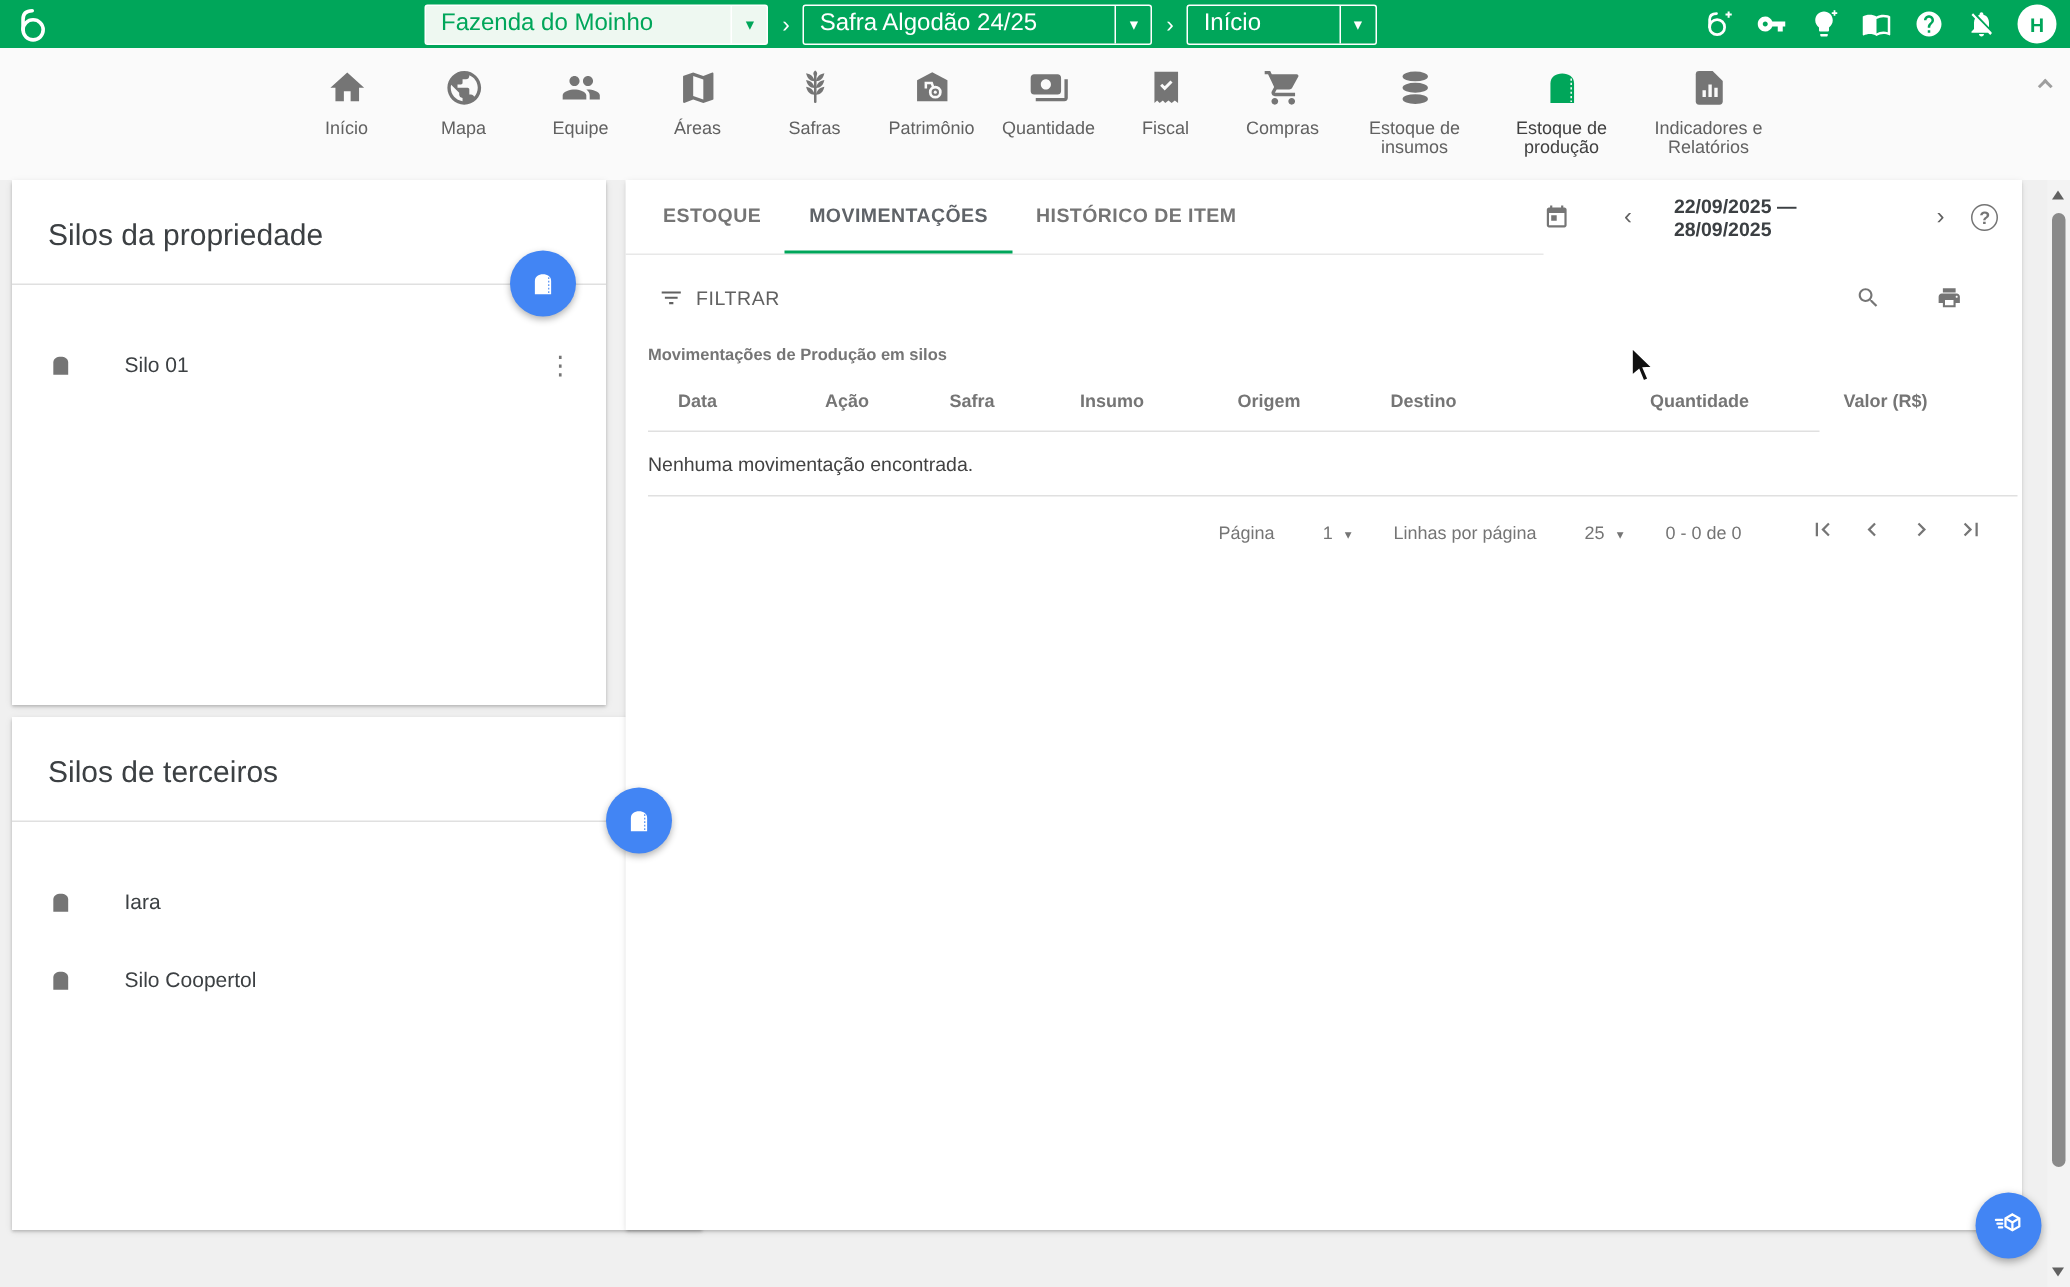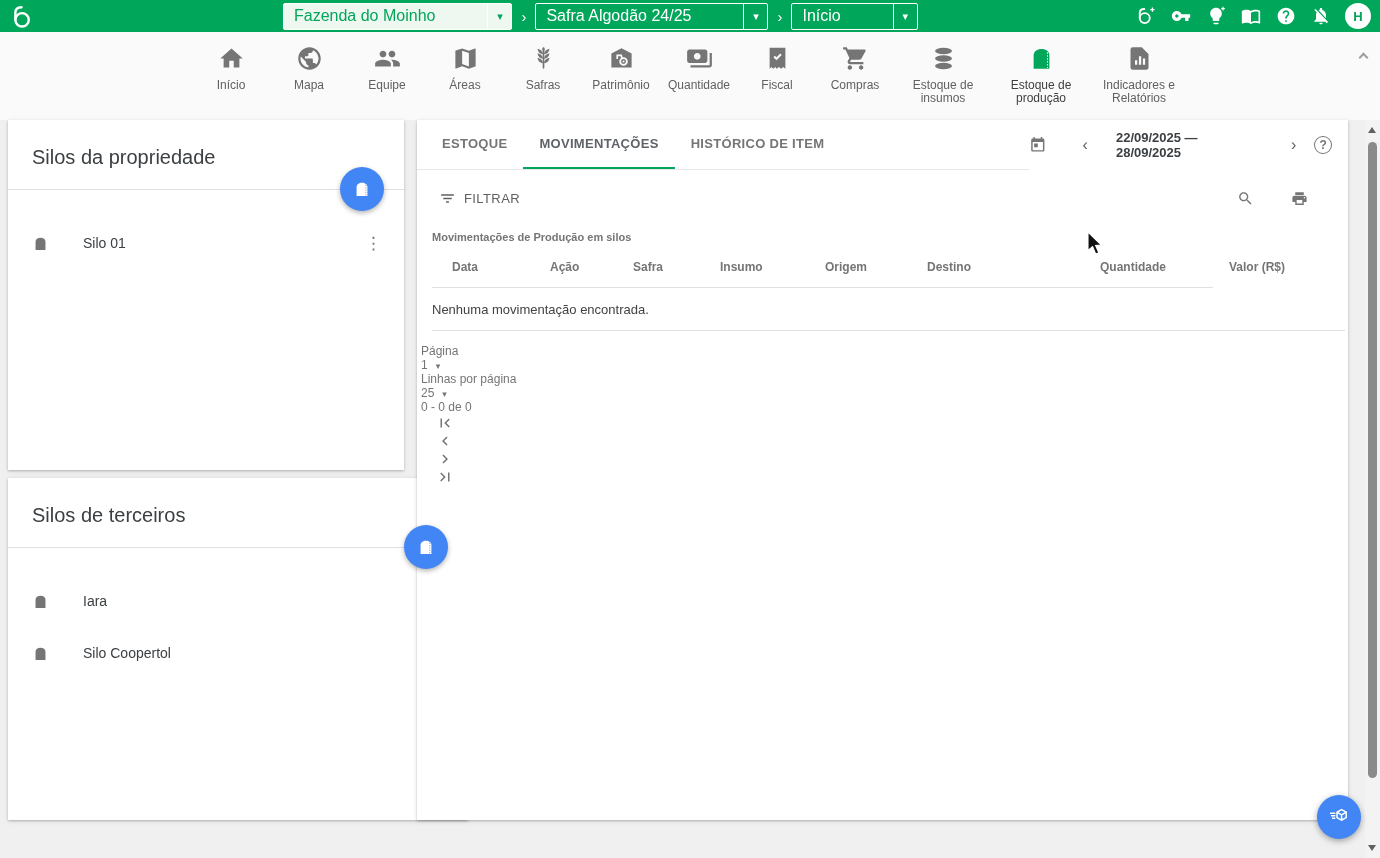--- a/index.html
+++ b/index.html
@@ -75,22 +75,22 @@
 
   .tbl-caption { padding:24px 0 0 15px; font-size:11px; font-weight:bold; color:#757575; }
   .tbl-head { display:grid; grid-template-columns:118px 83px 87px 105px 102px 145px 122px 126px;
               margin:17px 25px 0 15px; padding-bottom:13px; font-size:12px; font-weight:bold; color:#757575; }
   .tbl-head .c0 { padding-left:20px; }
   .tbl-head .num { text-align:center; }
   .hdr-divider { margin-left:15px; width:781px; border-bottom:1px solid #e0e0e0; }
   .empty-row { padding:14px 0 13px 15px; font-size:13px; color:#424242; }
   .row-divider { margin:0 3px 0 15px; border-bottom:1px solid #e0e0e0; }
 
-  .pagination { display:flex; align-items:flex-start; justify-content:flex-end; padding:13px 25px 0 4px;
-                font-size:12px; color:#757575;flex-direction:column; }
+  .pagination { display:flex; align-items:flex-end; justify-content:flex-end; padding:13px 25px 0 16px;
+                font-size:12px; color:#757575; }
   .pg-lbl { margin-right:32px; }
   .pg-sel { margin-right:28px; cursor:pointer; white-space:nowrap; }
   .pg-sel .tri { font-size:9px; margin-left:8px; color:#757575; }
   .pg-range { margin-right:30px; }
   .pg-btn { width:18px; height:18px; margin-left:15px; cursor:pointer; }
   .pg-btn svg { width:18px; height:18px; fill:#757575; }
 
   
   .fab-main { position:absolute; left:1317px; top:795px; width:44px; height:44px; border-radius:50%;
               background:#4285f4; display:flex; align-items:center; justify-content:center;

